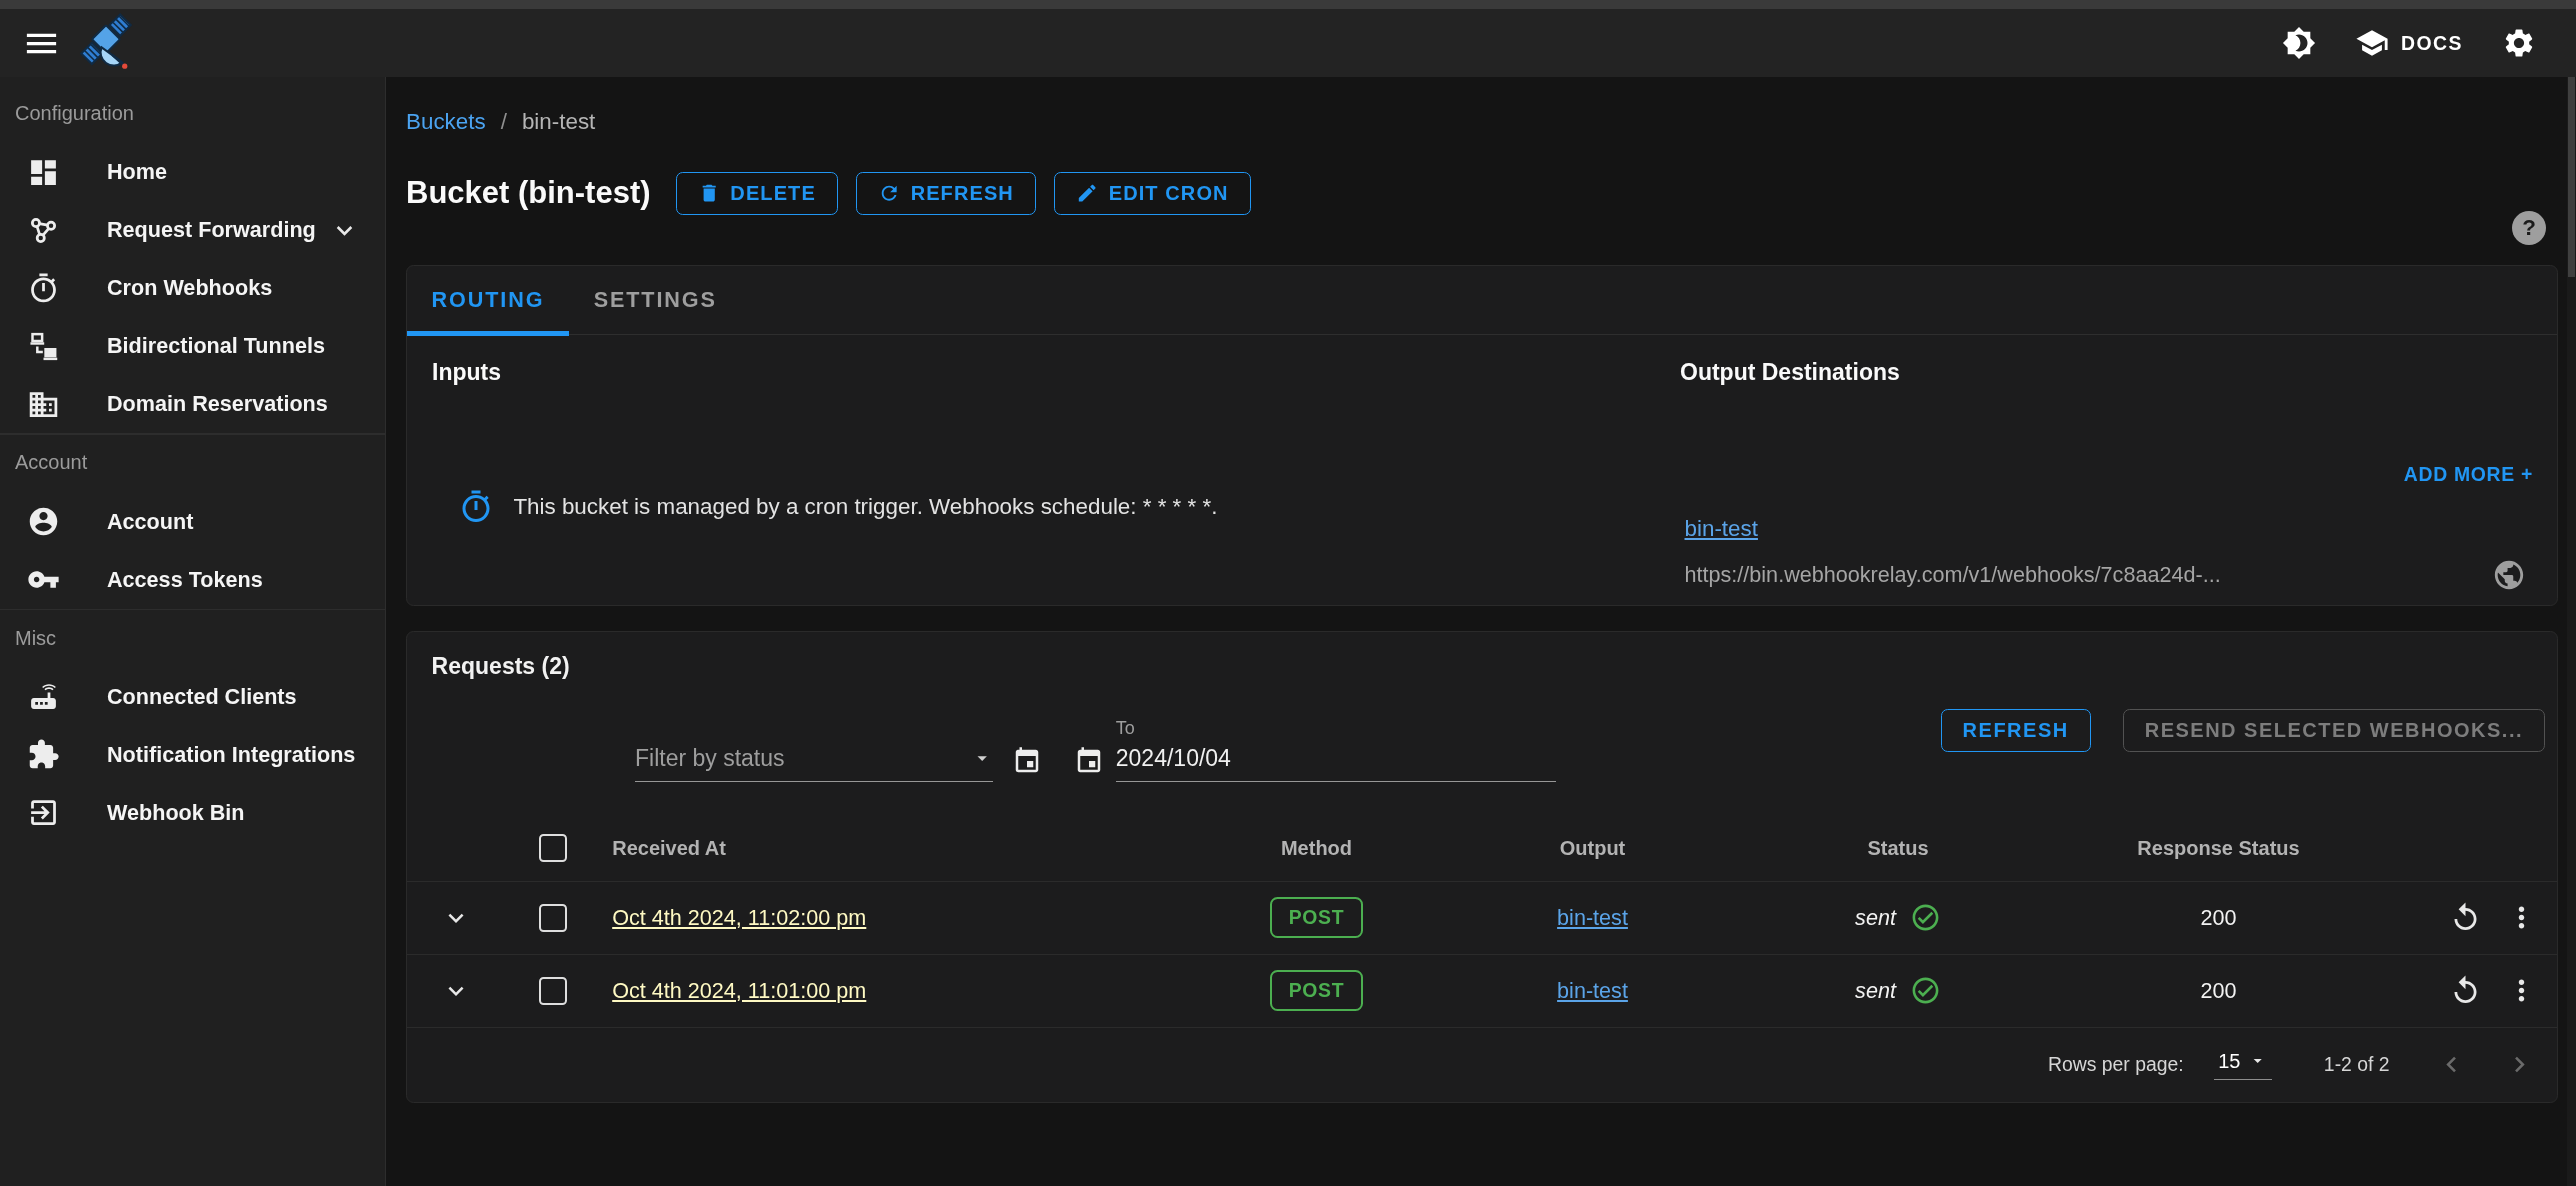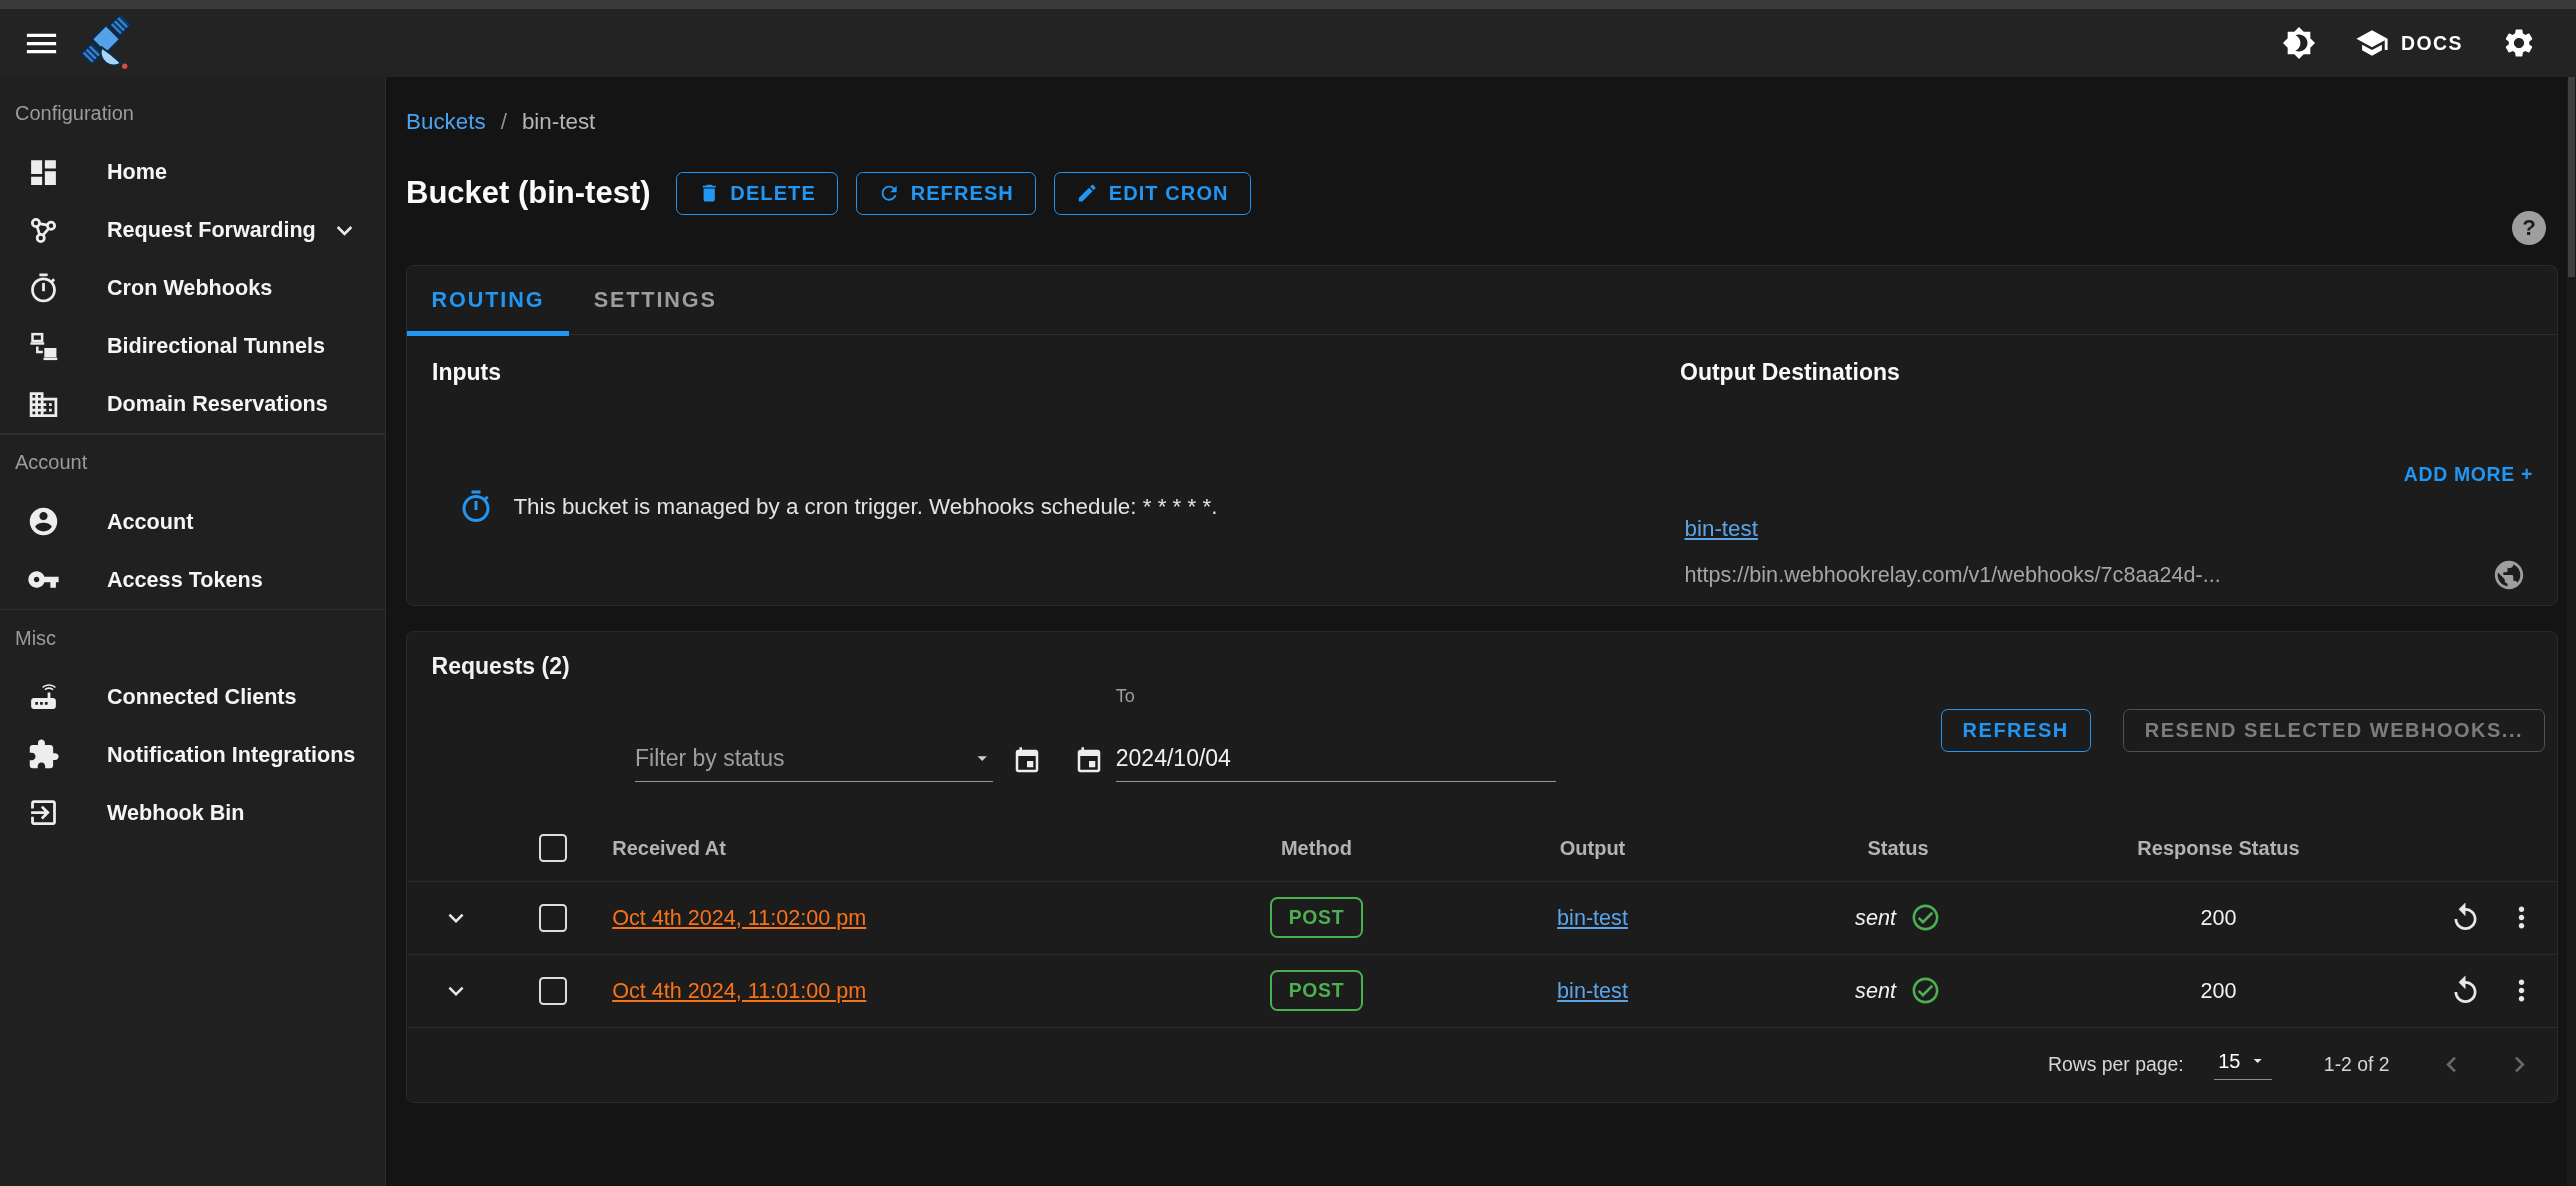--- a/index.html
+++ b/index.html
@@ -82,39 +82,39 @@
   .filter-row { margin-top:27px; padding:0 12px 0 228px; display:flex; align-items:flex-end; height:75px; }
   .uline { border-bottom:1.5px solid #979797; }
   .status-select { width:358px; display:flex; align-items:center; padding-bottom:9px; cursor:pointer; }
   .select-text { font-size:23px; color:#9e9e9e; }
   .select-arrow { margin-left:auto; color:#cfcfcf; display:flex; }
   .select-arrow svg { width:22.4px; height:22.4px; }
   .cal-ico { margin:0 12px 6px 19.4px; color:#ededed; display:flex; cursor:pointer; }
   .cal-ico svg { width:30px; height:30px; }
   .date-field { display:flex; flex-direction:column; }
   .date-field.from { width:476px; }
-  .date-field.to { width:440px;gap:32px; }
+  .date-field.to { width:440px; }
   .field-label { font-size:18px; color:#9e9e9e; margin-bottom:6px; }
   .field-value { font-size:23px; color:#f0f0f0; padding-bottom:9px; }
   .filter-actions { margin-left:auto; display:flex; gap:14px; margin-bottom:30px; }
   .btn.small { letter-spacing:1.5px; }
   .btn.disabled { border-color:#525252; color:#7d7d7d; cursor:default; }
 
   .tgrid { display:grid; grid-template-columns:97px 97px 596px 239px 313px 298px 343px 1fr;
     align-items:center; }
   .thead { margin-top:34px; height:66px; border-bottom:1.5px solid #2b2b2b; }
   .th { font-size:20px; font-weight:bold; color:#b3b3b3; }
   .th.left { padding-left:11.2px; justify-self:start; }
   .th.center { justify-self:center; }
   .trow { height:73px; border-bottom:1.5px solid #2b2b2b; }
   .expander { justify-self:center; color:#e8e8e8; display:flex; cursor:pointer; }
   .expander svg { width:30px; height:30px; }
   .checkbox { justify-self:center; width:28px; height:28px; border:2.2px solid #dedede;
     border-radius:4.5px; cursor:pointer; }
-  .time-link { padding-left:11.2px; justify-self:start; font-size:21.6px; color:#f97316;
+  .time-link { padding-left:11.2px; justify-self:start; font-size:21.6px; color:#fef9c3;
     text-decoration:underline; cursor:pointer; }
   .badge { justify-self:center; padding:6.7px 16.4px; border:2.2px solid #4caf50; border-radius:7.5px;
     color:#4caf50; font-size:19.4px; font-weight:bold; letter-spacing:0.7px; }
   .out-link { justify-self:center; font-size:21.6px; color:#5ba4e8; text-decoration:underline; cursor:pointer; }
   .status-cell { justify-self:center; display:flex; align-items:center; gap:14px; font-size:21.6px;font-style:italic; }
   .status-cell svg { width:31px; height:31px; color:#4caf50; }
   .resp-cell { justify-self:center; font-size:21.6px; }
   .actions-cell { justify-self:end; padding-right:19.4px; display:flex; align-items:center; gap:22.4px; }
   .actions-cell .act { color:#e8e8e8; display:flex; cursor:pointer; }
   .actions-cell svg { width:33px; height:33px; }

